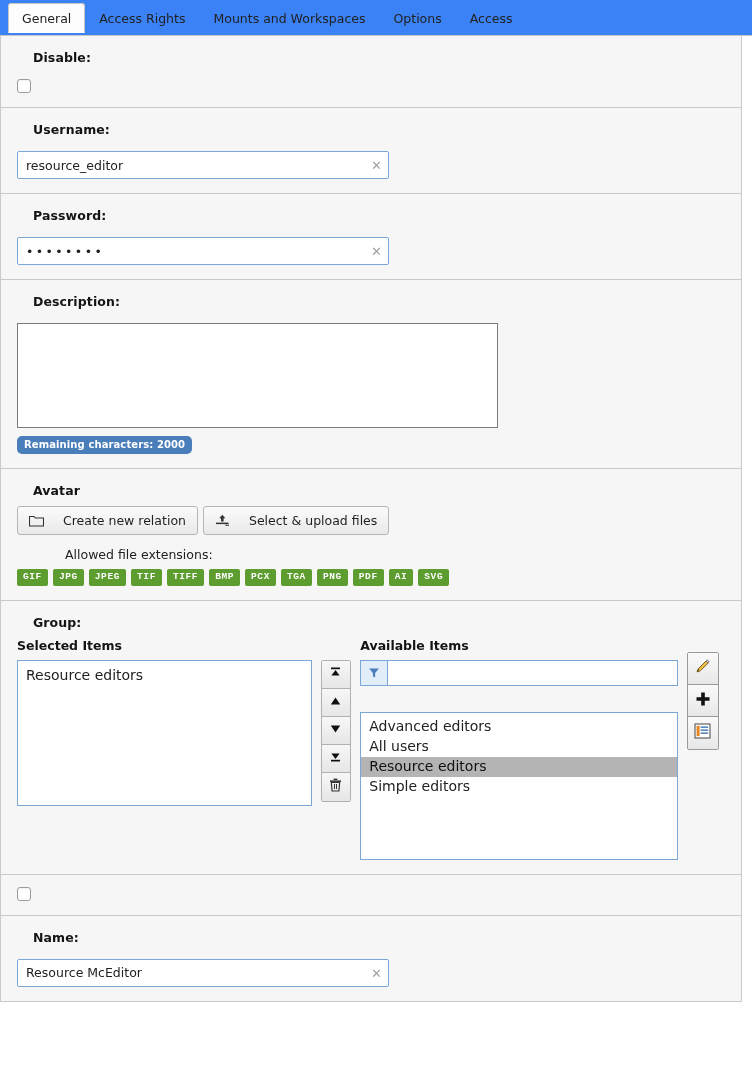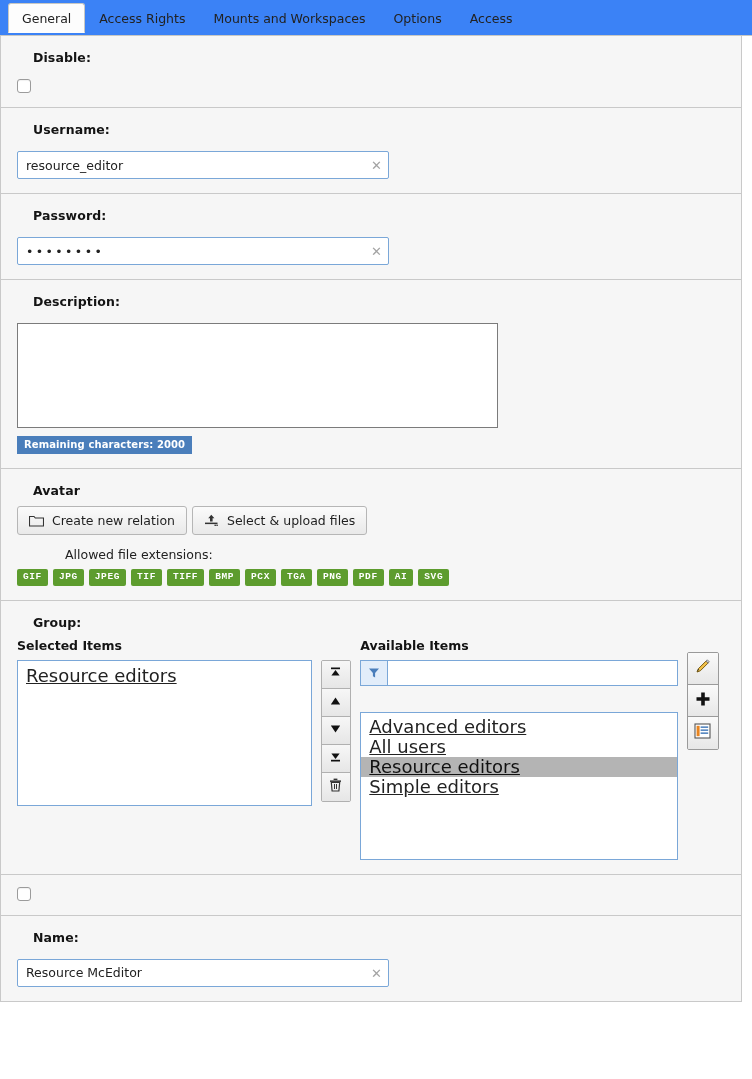--- a/index.html
+++ b/index.html
@@ -114,30 +114,30 @@
     display: block;
   }
   .badge-blue {
     display: inline-block;
     margin-top: 8px;
     background: #4a7ebb;
     color: #fff;
     font-size: 10px;
     font-weight: bold;
     padding: 3px 7px 4px 7px;
-    border-radius: 0;
+    border-radius: 5px;
     letter-spacing: .1px;
   }
 
   
   .btnrow { display: flex; gap: 5px; margin-bottom: 12px; }
   .btn {
     display: inline-flex;
     align-items: center;
-    gap: 8px;
+    gap: 19px;
     height: 29px;
     padding: 0 11px;
     background: linear-gradient(#fbfbfb, #e9e9e9);
     border: 1px solid #b6b6b6;
     border-radius: 3px;
     font-size: 12.5px;
     color: #1f1f1f;
     cursor: pointer;
     white-space: nowrap;
   }
@@ -173,26 +173,25 @@
   .listbox {
     border: 1px solid #7aa7d8;
     background: #fff;
     height: 146px;
     overflow: hidden;
     padding: 5px 0 0 0;
   }
   .listbox.right { height: 148px; padding-top: 4px; margin-top: 26px; }
   .opt {
     padding: 1px 8px 2px 8px;
-    font-size: 18px;
+    font-size: 14px;
     color: #222;
     line-height: 17px;
     cursor: pointer;
     white-space: nowrap;
-    text-decoration: underline;
   }
   .opt.sel { background: #b4b4b4; color: #111; }
 
   .vbtns { border: 1px solid #b0b0b0; border-radius: 2px; overflow: hidden; width: 30px; }
   .vbtn {
     height: 28px;
     background: linear-gradient(#f7f7f7, #e6e6e6);
     border-bottom: 1px solid #b0b0b0;
     display: flex; align-items: center; justify-content: center;
     cursor: pointer;

